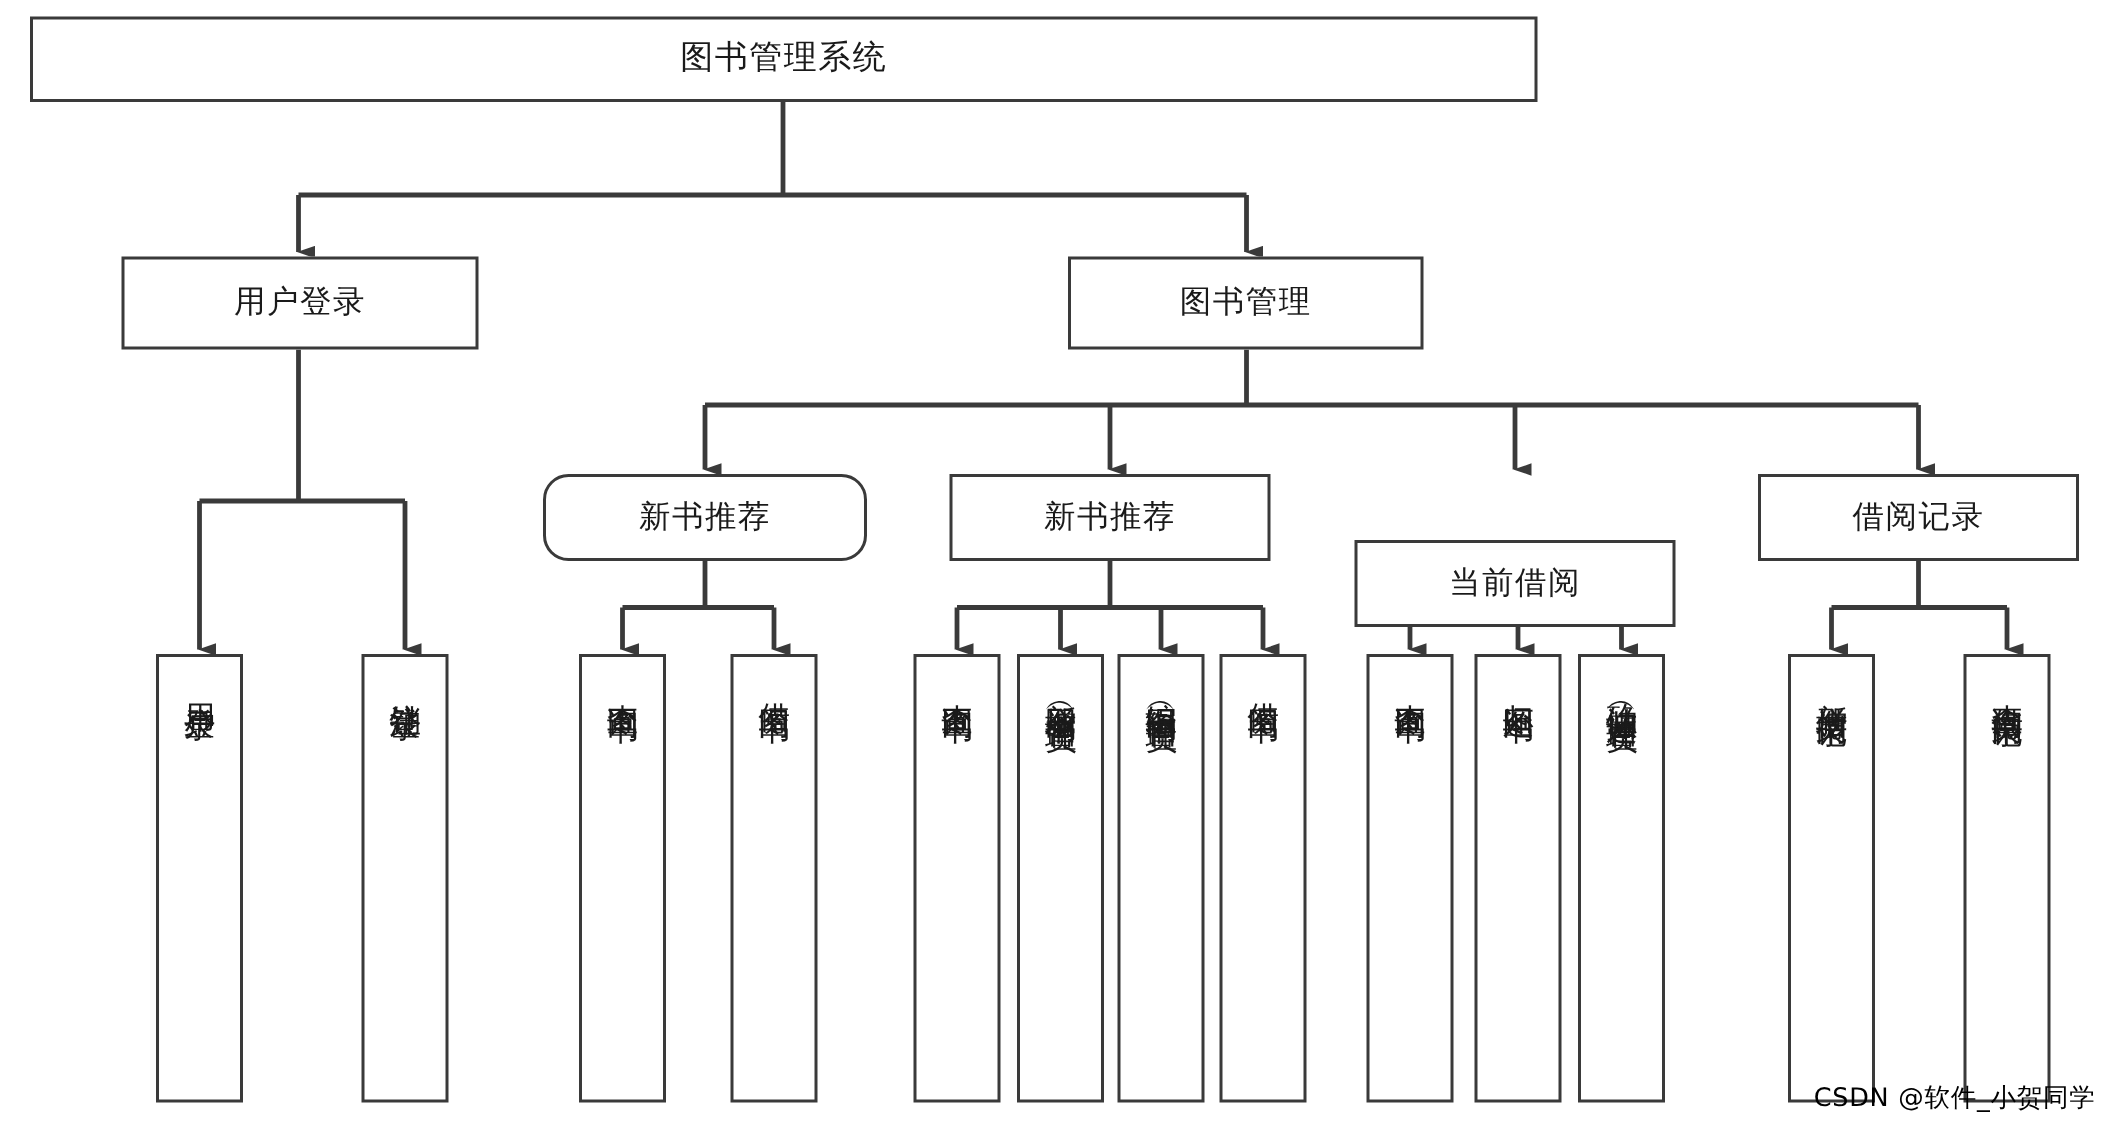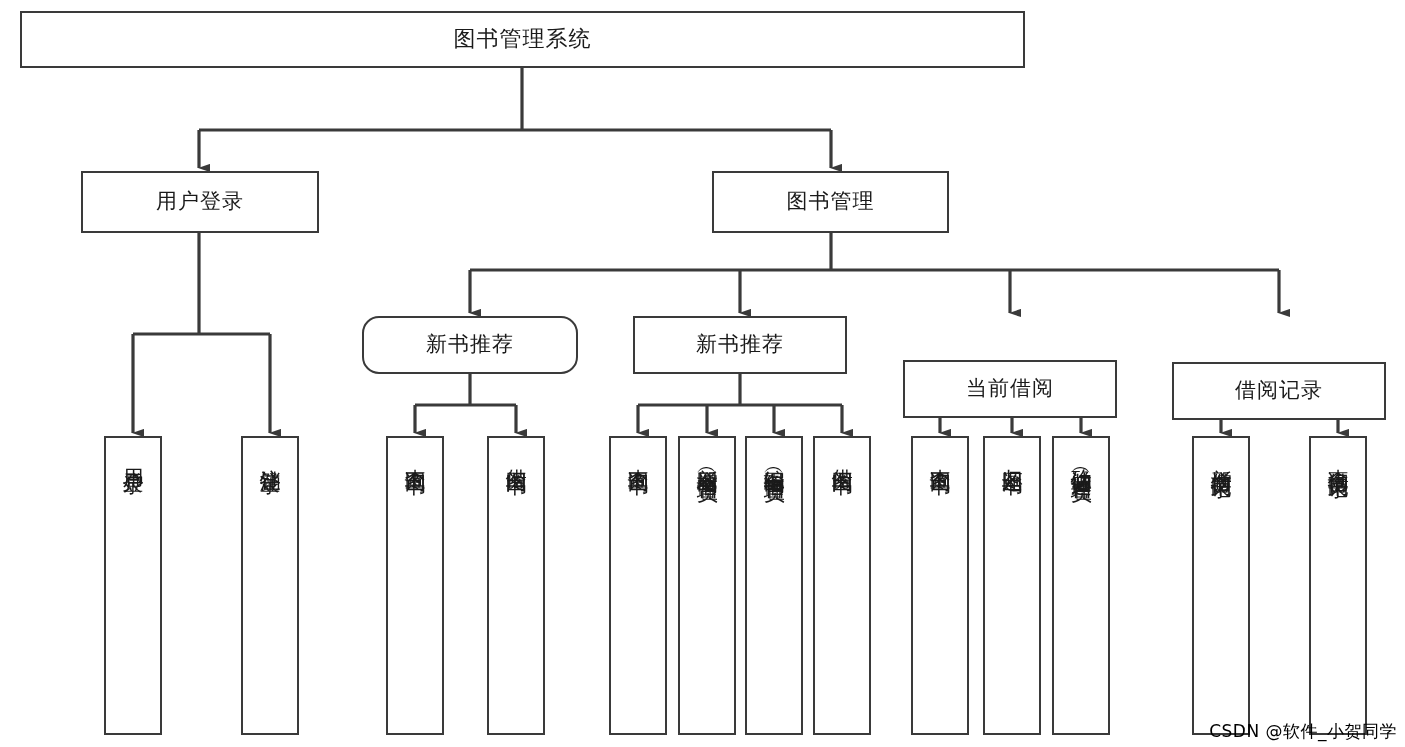--- a/index.html
+++ b/index.html
@@ -141,21 +141,21 @@
       </div>
       <div class="node horiz" style="left: 362px; top: 316px; width: 216px; height: 58px; border-radius: 17px;">
         <span>新书推荐</span>
       </div>
       <div class="node horiz" style="left: 633px; top: 316px; width: 214px; height: 58px;">
         <span>新书推荐</span>
       </div>
       <div class="node horiz" style="left: 903px; top: 316px; width: 214px; height: 58px; margin-top: 44px;">
         <span>当前借阅</span>
       </div>
-      <div class="node horiz" style="left: 1172px; top: 316px; width: 214px; height: 58px; margin-top: 46px;">
+      <div class="node horiz" style="left: 1172px; top: 316px; width: 214px; height: 58px;">
         <span>借阅记录</span>
       </div>
       <div class="node vert" style="left: 104px; top: 436px; width: 58px; height: 299px;">
         <span class="vtext">用户登录</span>
       </div>
       <div class="node vert" style="left: 241px; top: 436px; width: 58px; height: 299px;">
         <span class="vtext">注销登录</span>
       </div>
       <div class="node vert" style="left: 386px; top: 436px; width: 58px; height: 299px;">
         <span class="vtext">查询图书</span>

